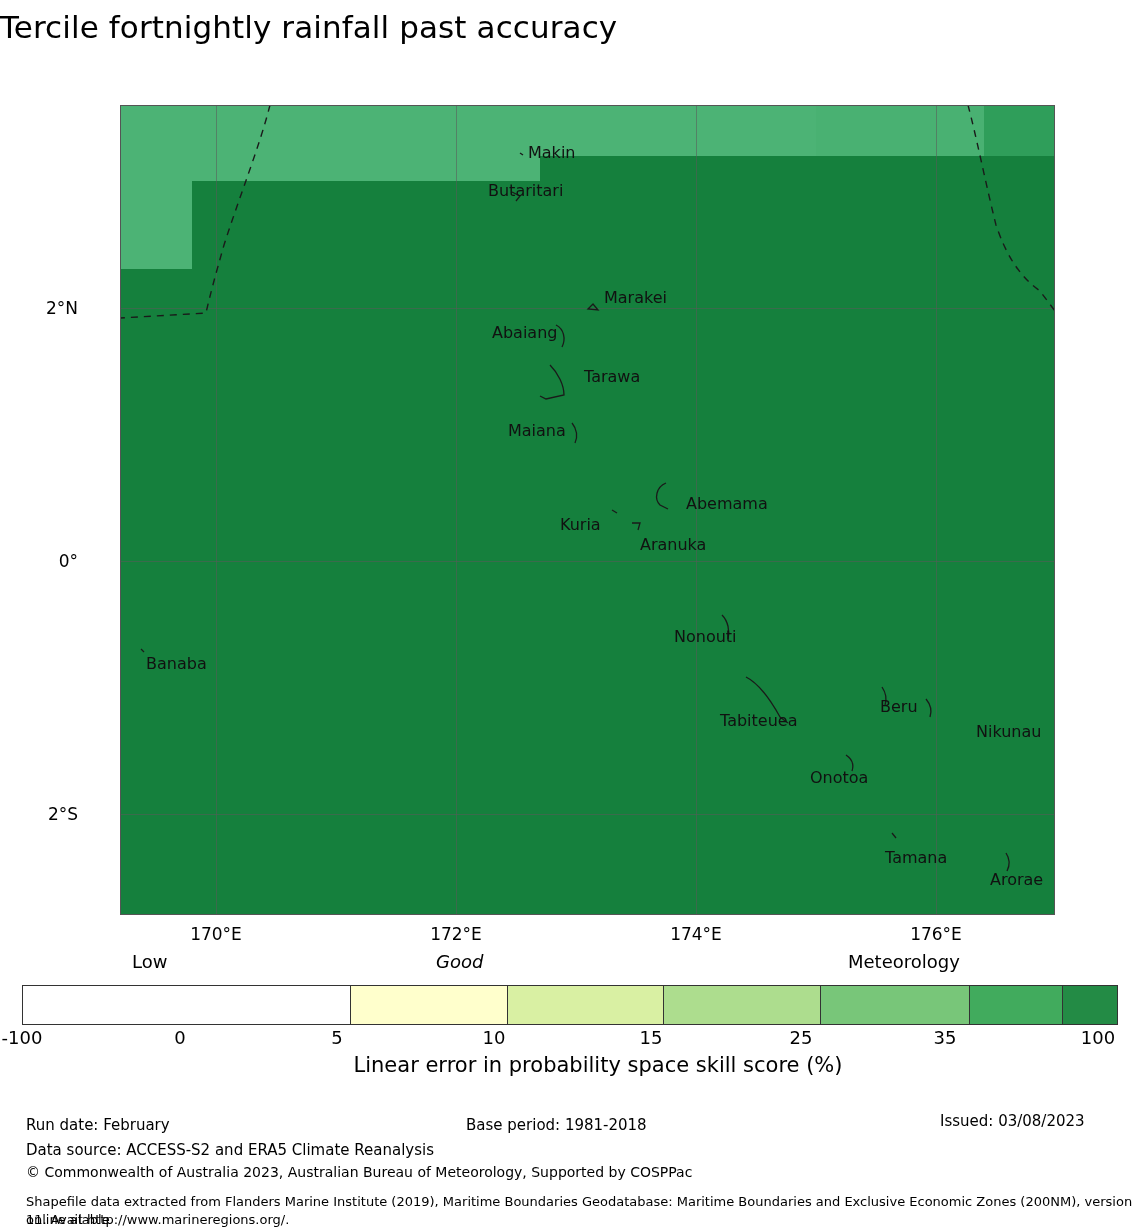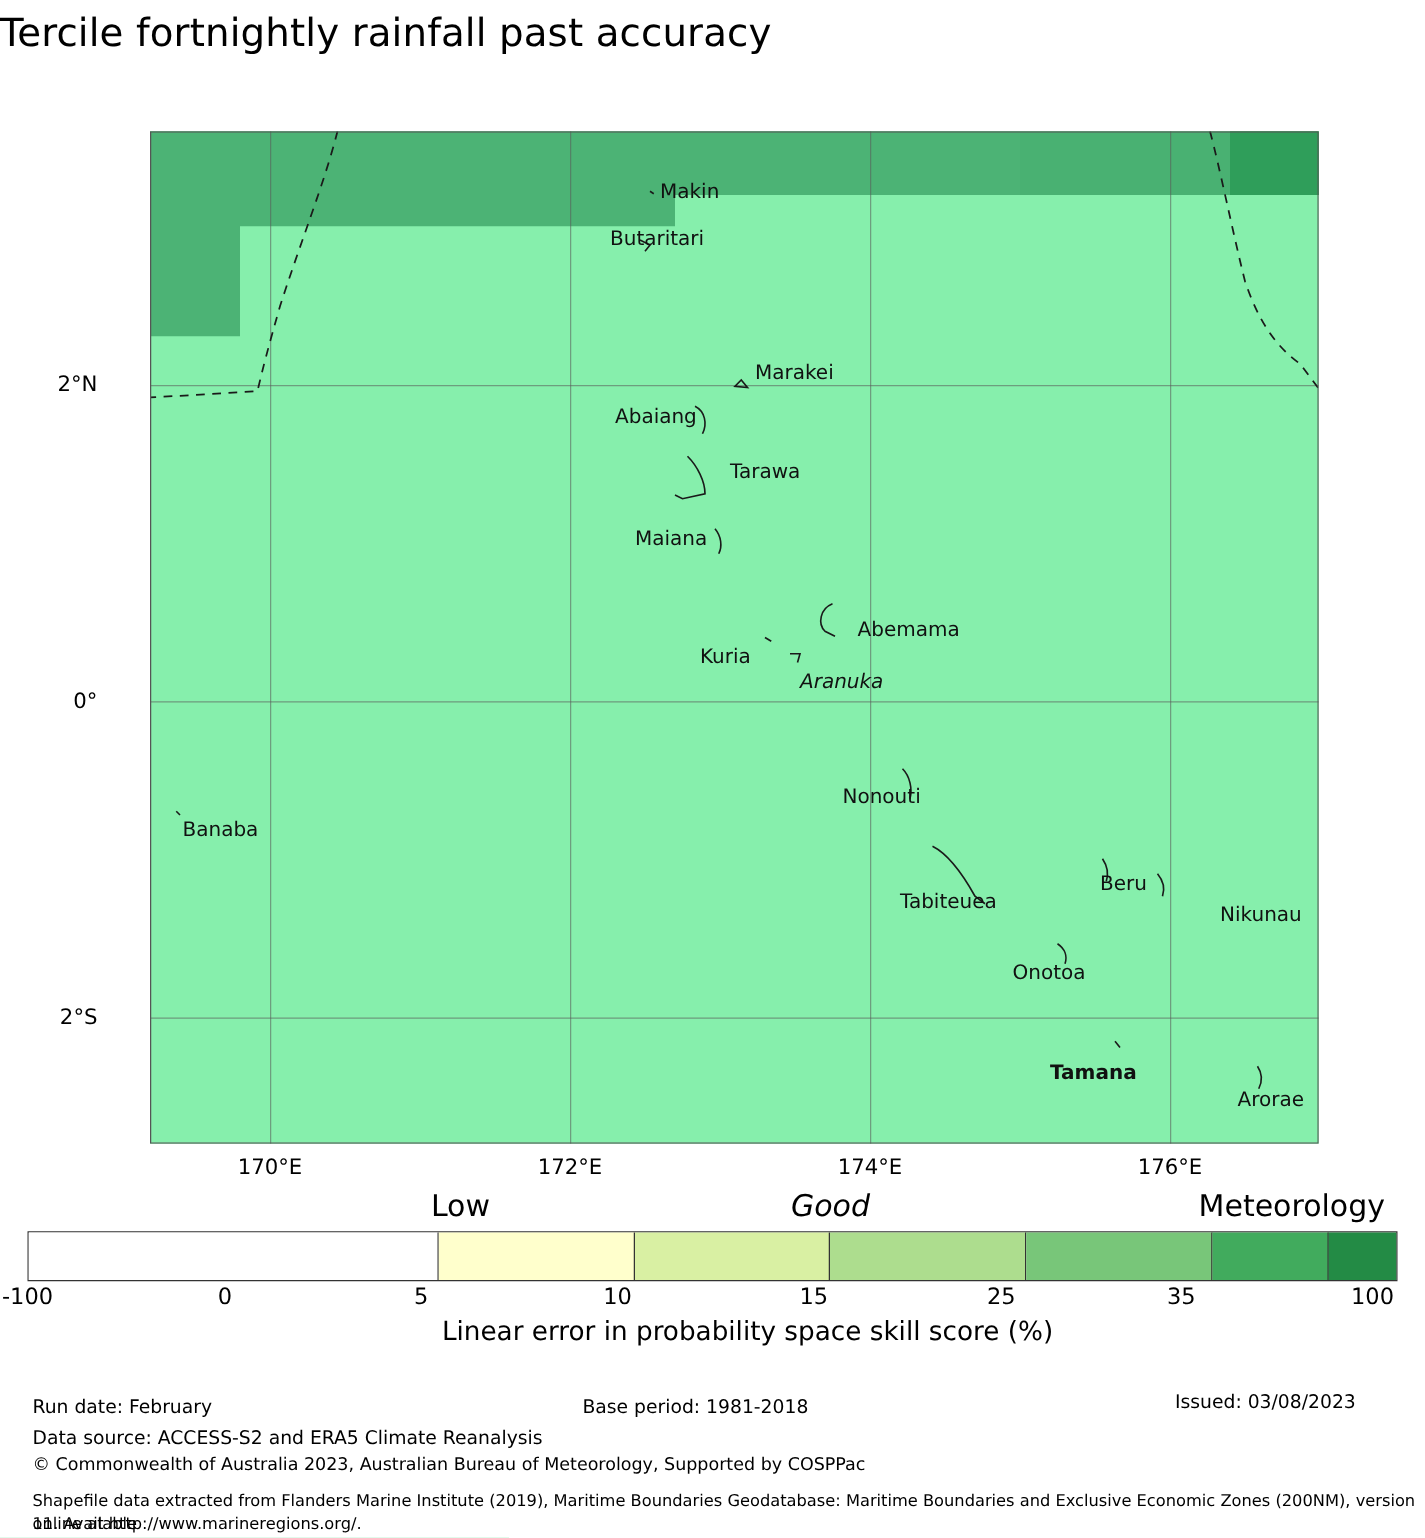--- a/index.html
+++ b/index.html
@@ -35,21 +35,21 @@
     position: absolute;
     left: 120px;
     top: 105px;
     width: 935px;
     height: 810px;
   }
   .map-canvas {
     position: absolute;
     inset: 0;
     overflow: hidden;
-    background: #86efac;
+    background: #15803d;
   }
   .map-frame {
     position: absolute;
     inset: 0;
     border: 1px solid #555;
     box-sizing: border-box;
     pointer-events: none;
   }
   .cell {
     position: absolute;
@@ -85,22 +85,22 @@
   }
   .isl-label {
     position: absolute;
     font-size: 16px;
     color: #111;
     white-space: nowrap;
   }
   
   .cb-cat {
     position: absolute;
-    font-size: 24px;
-    text-align: right;
+    font-size: 18px;
+    text-align: left;
     width: 260px;
   }
   .cbar {
     position: absolute;
     left: 22px;
     top: 985px;
     width: 1096px;
     height: 40px;
     border: 1px solid #333;
     box-sizing: border-box;
@@ -211,28 +211,28 @@
       </svg>
 
       <div class="isl-label" style="left:408px; top:38px;">Makin</div>
       <div class="isl-label" style="left:368px; top:76px;">Butaritari</div>
       <div class="isl-label" style="left:484px; top:183px;">Marakei</div>
       <div class="isl-label" style="left:372px; top:218px;">Abaiang</div>
       <div class="isl-label" style="left:464px; top:262px;">Tarawa</div>
       <div class="isl-label" style="left:388px; top:316px;">Maiana</div>
       <div class="isl-label" style="left:566px; top:389px;">Abemama</div>
       <div class="isl-label" style="left:440px; top:410px;">Kuria</div>
-      <div class="isl-label" style="left:520px; top:430px;font-style:italic;">Aranuka</div>
+      <div class="isl-label" style="left:520px; top:430px;">Aranuka</div>
       <div class="isl-label" style="left:26px;  top:549px;">Banaba</div>
       <div class="isl-label" style="left:554px; top:522px;">Nonouti</div>
       <div class="isl-label" style="left:600px; top:606px;">Tabiteuea</div>
       <div class="isl-label" style="left:760px; top:592px;">Beru</div>
       <div class="isl-label" style="left:856px; top:617px;">Nikunau</div>
       <div class="isl-label" style="left:690px; top:663px;">Onotoa</div>
-      <div class="isl-label" style="left:720px; top:743px;font-weight:bold;">Tamana</div>
+      <div class="isl-label" style="left:765px; top:743px;">Tamana</div>
       <div class="isl-label" style="left:870px; top:765px;">Arorae</div>
 
       <div class="map-frame"></div>
     </div>
   </div>
 
   <div class="ytick" style="top:298px;">2°N</div>
   <div class="ytick" style="top:551px;">0°</div>
   <div class="ytick" style="top:804px;">2°S</div>
 

